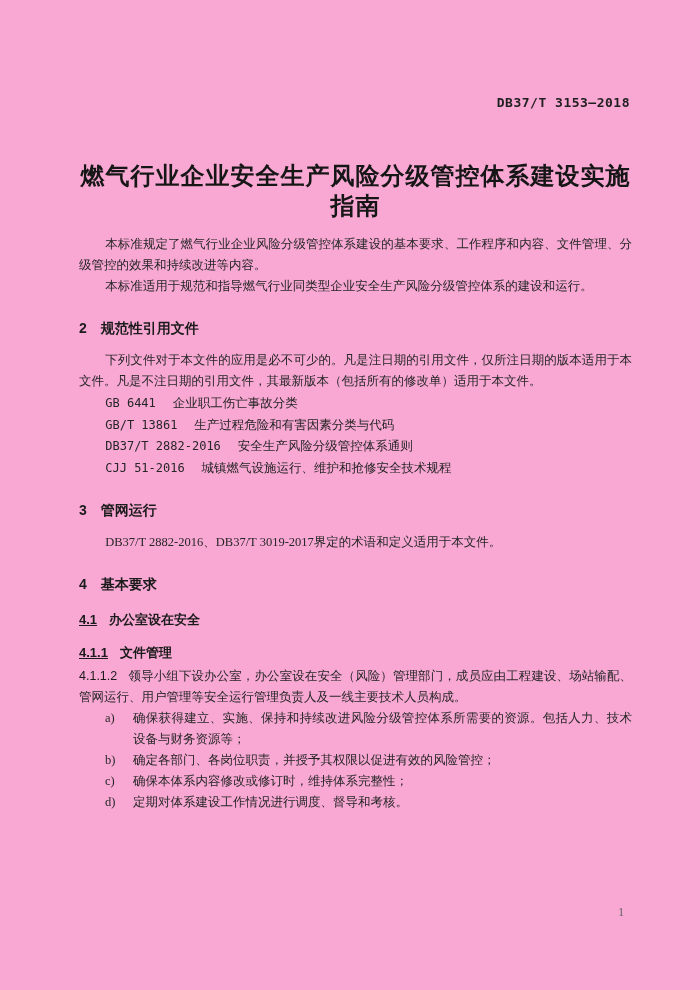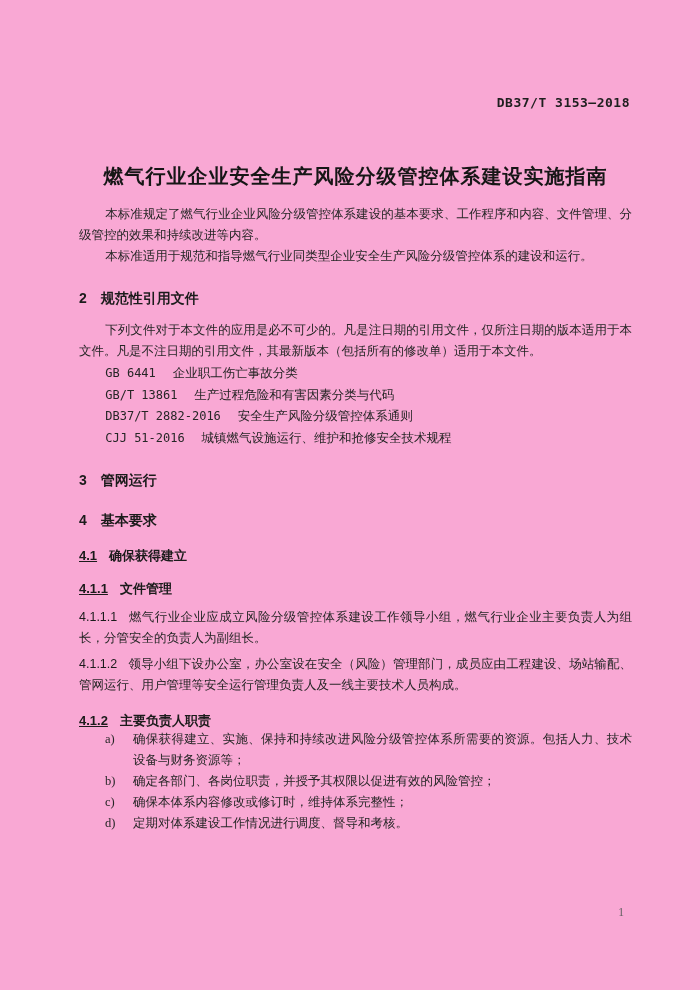--- a/index.html
+++ b/index.html
@@ -21,21 +21,21 @@
     font-size: 13px; font-weight: 700; color: #1f1f1f;
     letter-spacing: 0.5px;
   }
   .content {
     position: absolute; top: 0; left: 79px; width: 553px;
   }
   .doc-title {
     margin-top: 161px;
     text-align: center;
     font-family: "Liberation Sans", "DejaVu Sans", sans-serif;
-    font-size: 20px; font-weight: 700; color: #161616;
+    font-size: 24px; font-weight: 700; color: #161616;
     letter-spacing: 1px;
     line-height: 30px;
   }
   .sec-h {
     font-family: "Liberation Sans", "DejaVu Sans", sans-serif;
     font-size: 14px; font-weight: 700; color: #1b1b1b;
     line-height: 17px;
   }
   .sec-h .h-num { margin-right: 14px; }
   .sub-h {
@@ -122,42 +122,37 @@
         <span class="ref-code">DB37/T 2882-2016</span><span>安全生产风险分级管控体系通则</span>
       </div>
       <div class="ref-line">
         <span class="ref-code">CJJ 51-2016</span><span>城镇燃气设施运行、维护和抢修安全技术规程</span>
       </div>
     </div>
 
     <div class="sec-h h2-sp">
       <span class="h-num">3</span><span>管网运行</span>
     </div>
+    <p class="body-p after-h">DB37/T 2882-2016、DB37/T 3019-2017界定的术语和定义适用于本文件。</p>
 
     <div class="sec-h h2-sp">
       <span class="h-num">4</span><span>基本要求</span>
     </div>
 
     <div class="sub-h h3-sp">
-      <span class="h-num">4.1</span><span>确保获得建立</span>
+      <span class="h-num">4.1</span><span>办公室设在安全</span>
     </div>
 
     <div class="sub-h h4-sp">
       <span class="h-num">4.1.1</span><span>文件管理</span>
     </div>
-    <p class="clause" style="margin-top:10px">
-      <span class="clause-num">4.1.1.1</span><span>燃气行业企业应成立风险分级管控体系建设工作领导小组，燃气行业企业主要负责人为组长，分管安全的负责人为副组长。</span>
-    </p>
     <p class="clause">
       <span class="clause-num">4.1.1.2</span><span>领导小组下设办公室，办公室设在安全（风险）管理部门，成员应由工程建设、场站输配、管网运行、用户管理等安全运行管理负责人及一线主要技术人员构成。</span>
     </p>
 
-    <div class="sub-h h4-sp">
-      <span class="h-num">4.1.2</span><span>主要负责人职责</span>
-    </div>
     <div class="item-list">
       <div class="item-row">
         <span class="item-label">a)</span>
           <span class="item-text">确保获得建立、实施、保持和持续改进风险分级管控体系所需要的资源。包括人力、技术设备与财务资源等；</span>
       </div>
       <div class="item-row">
         <span class="item-label">b)</span>
           <span class="item-text">确定各部门、各岗位职责，并授予其权限以促进有效的风险管控；</span>
       </div>
       <div class="item-row">

